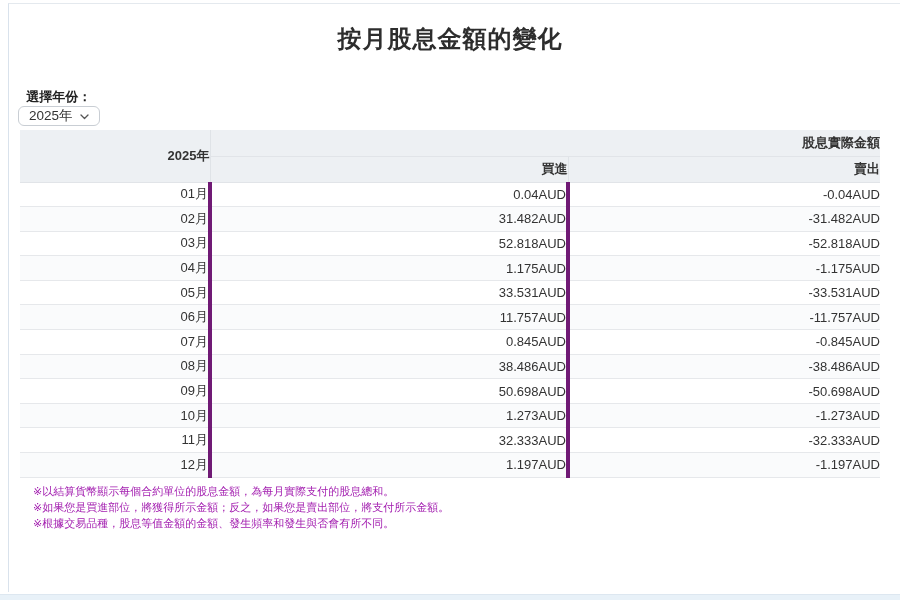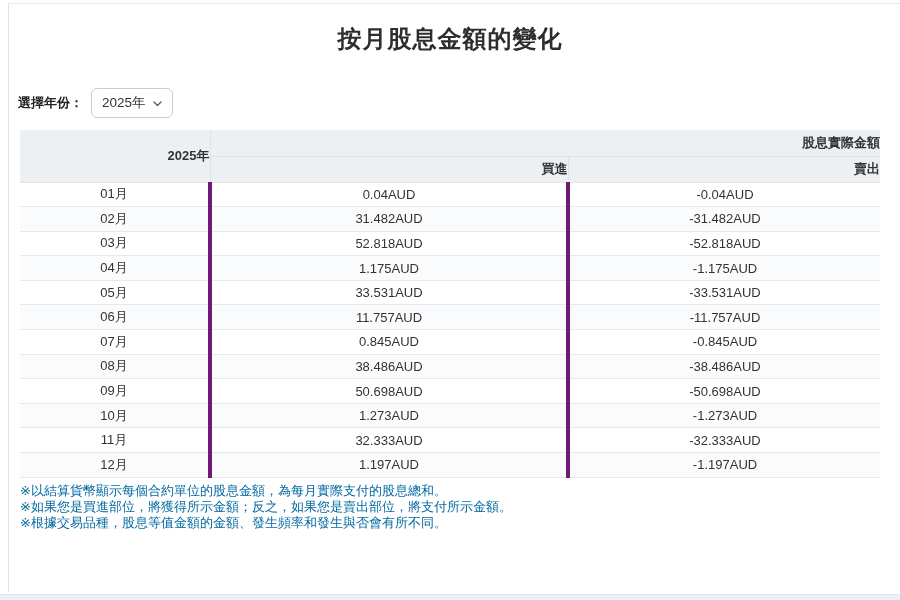--- a/index.html
+++ b/index.html
@@ -34,21 +34,21 @@
     font-weight: 700;
     letter-spacing: 1px;
     color: #2d2d2d;
   }
   .year-row {
     position: absolute;
     left: 18px; top: 88px;
     height: 30px;
     display: flex;
     align-items: center;
-    gap: 8px;
+    flex-direction: column;
   }
   .year-label {
     font-size: 13px;
     font-weight: 700;
     color: #222;
   }
   .year-select {
     height: 30px;
     min-width: 70px;
     padding: 0 10px;
@@ -79,34 +79,34 @@
     font-weight: 700;
     color: #333;
     height: 26px;
     text-align: right;
     vertical-align: middle;
     border-bottom: 1px solid #e1e4e8;
   }
   .dividend-table thead th.cell-sep { border-left: 1px solid #dfe3e7; }
   .dividend-table tbody td {
     height: 24.6px;
-    text-align: center;
+    text-align: right;
     vertical-align: middle;
     color: #333;
     border-bottom: 1px solid #e6e8eb;
   }
   .dividend-table tbody td + td { border-left: 4px solid #701a75; }
   .dividend-table tbody tr:nth-child(even) td { background: #fafbfc; }
   .footnotes {
     position: absolute;
-    left: 20px; top: 483px;
+    left: 33px; top: 483px;
     width: 860px;
-    font-size: 13px;
+    font-size: 11px;
     line-height: 16px;
-    color: #0369a1;
+    color: #a21caf;
   }
 </style>
 </head>
 <body>
 
 <div class="panel"></div>
 <div class="bottom-strip"></div>
 
 <h1 class="page-title">按月股息金額的變化</h1>
 

